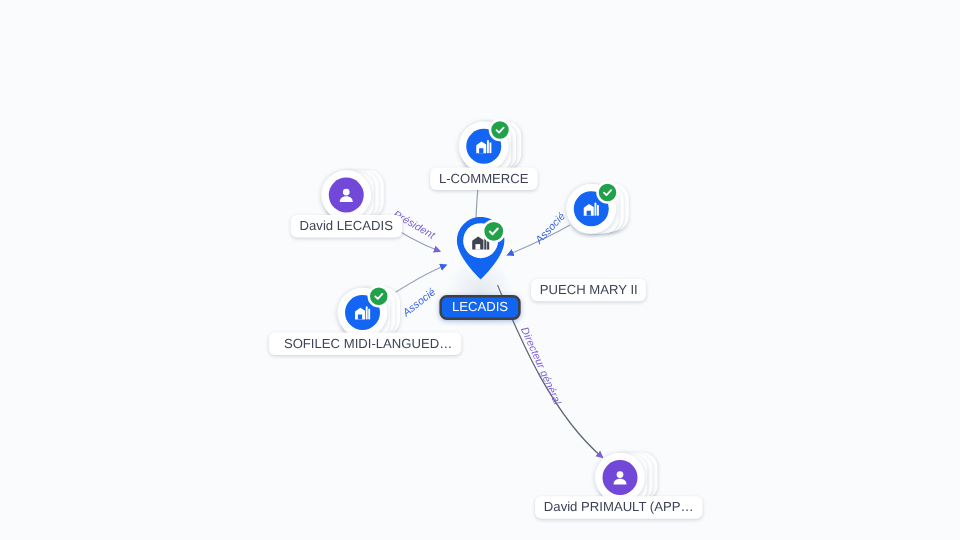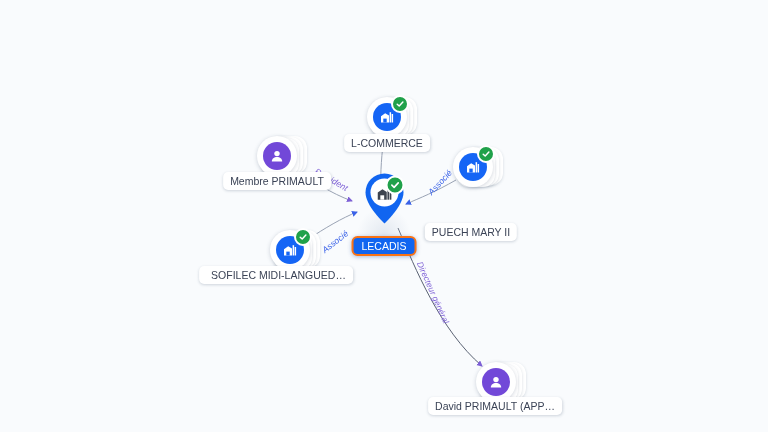--- a/index.html
+++ b/index.html
@@ -62,21 +62,21 @@
   .label{
     position:absolute;transform:translate(-50%,0);
     background:#fff;border-radius:5px;
     padding:3px 7px;
     font-size:10.5px;color:#3b4356;
     white-space:nowrap;
     box-shadow:0 1px 3px rgba(40,60,90,.20);
   }
   .label.selected{
     background:#1165f0;color:#ffffff;
-    border:2px solid #f97316;
+    border:2px solid #404040;
     padding:2px 8px;
     font-size:10.5px;
     box-shadow:0 1px 4px rgba(20,70,160,.35);
     border-radius:6px;
   }
 
   .edge-label{
     position:absolute;
     font-size:8.5px;
     font-style:italic;
@@ -153,21 +153,21 @@
     </div>
   <div class="disc">
     <div class="inner person">
       <svg width="16" height="16" viewBox="0 0 16 16" aria-hidden="true">
         <circle cx="8" cy="5.6" r="2.7" fill="#ffffff"></circle>
         <path d="M2.8 13.6c0-2.9 2.3-4.6 5.2-4.6s5.2 1.7 5.2 4.6z" fill="#ffffff"></path>
       </svg>
     </div>
   </div>
 </div>
-<div class="label" style="left:277px;top:172px;">Membre PRIMAULT</div>
+<div class="label" style="left:277px;top:172px;">David LECADIS</div>
 
 <div class="node" style="left:473px;top:167px;">
   <div class="stack">
       <i></i>
       <i></i>
       <i></i>
     </div>
   <div class="disc">
     <div class="inner company">
       <svg width="16" height="16" viewBox="0 0 16 16" aria-hidden="true">
@@ -201,21 +201,21 @@
         <rect x="4.3" y="9.6" width="3.4" height="3.9" fill="#1565f5"></rect>
       </svg>
     </div>
     <span class="badge">
       <svg width="8" height="8" viewBox="0 0 10 10">
           <path d="M1.5 5.2 L4 7.6 L8.6 2.6" stroke="#ffffff" stroke-width="1.8" fill="none" stroke-linecap="round" stroke-linejoin="round"></path>
         </svg>
     </span>
   </div>
 </div>
-<div class="label" style="left:276px;top:266px;padding-left:12px;">SOFILEC MIDI-LANGUED…</div>
+<div class="label" style="left:292px;top:266px;padding-left:12px;">SOFILEC MIDI-LANGUED…</div>
 
 <div class="node" style="left:496px;top:382px;">
   <div class="stack">
       <i></i>
       <i></i>
       <i></i>
     </div>
   <div class="disc">
     <div class="inner person">
       <svg width="16" height="16" viewBox="0 0 16 16" aria-hidden="true">

